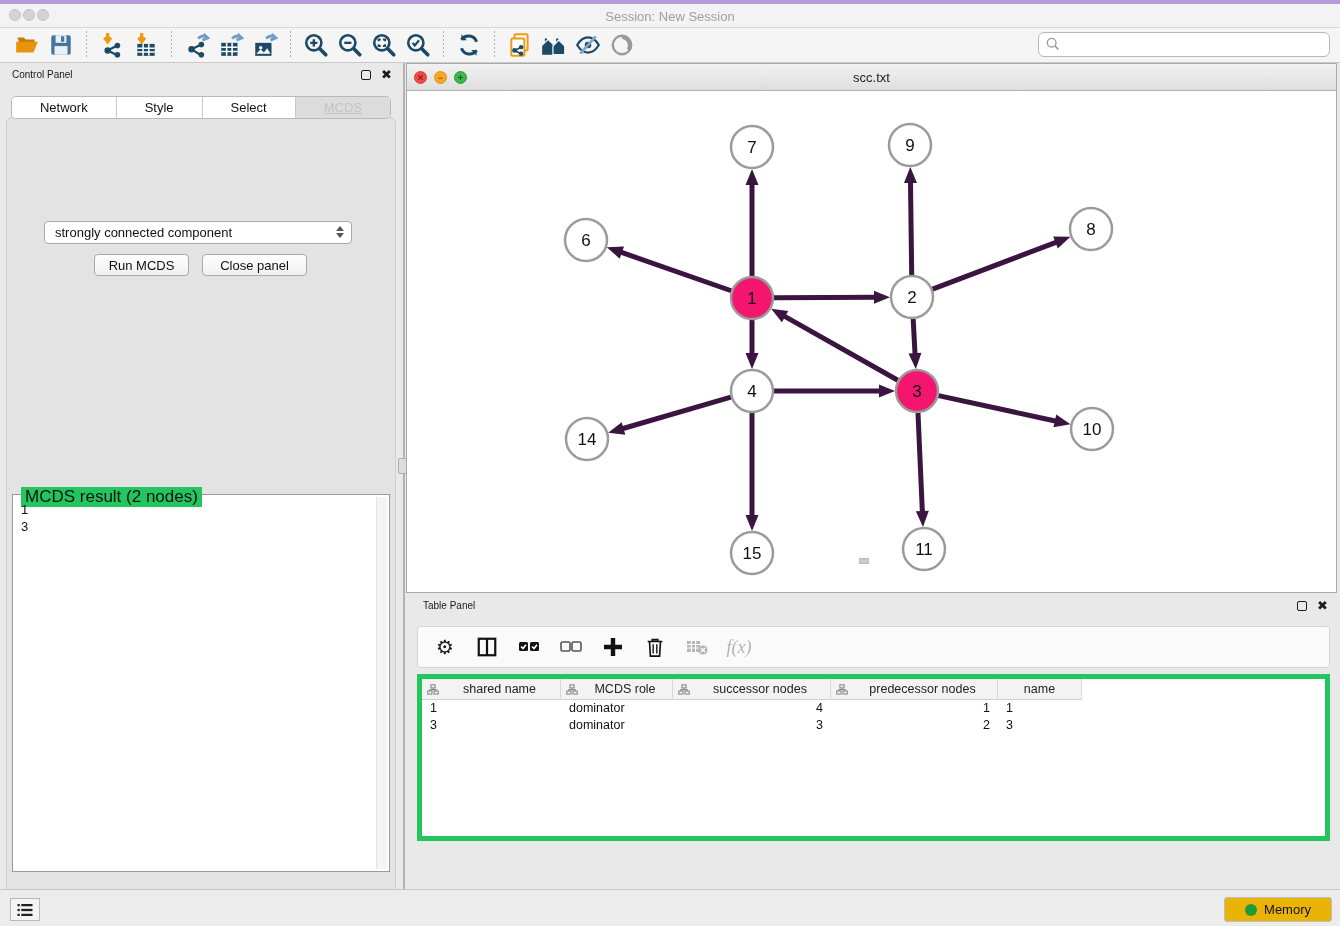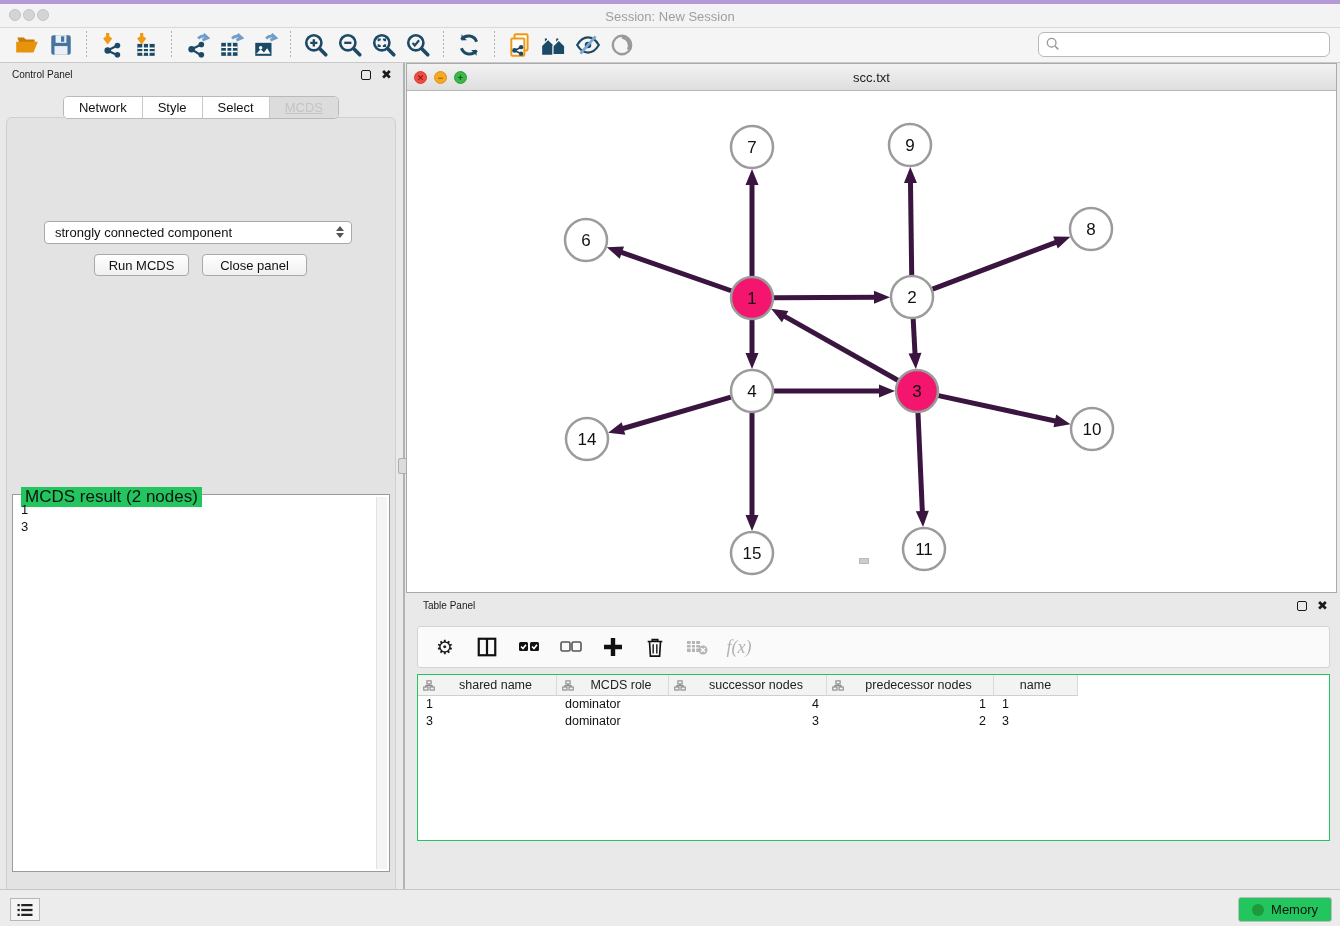--- a/index.html
+++ b/index.html
@@ -24,21 +24,21 @@
   .control-panel { left:0; top:63px; width:402px; height:826px; background:#e9e9e9; }
   .panel-head { left:0; top:0; width:100%; height:28px; }
   .panel-title { left:12px; top:6px; font-size:10px; color:#1a1a1a; }
   .panel-icons { right:10px; top:6px; display:flex; gap:10px; align-items:center; }
   .icon-maxbox { width:10px; height:10px; border:1.6px solid #1a1a1a; border-radius:2px; display:inline-block; }
   .icon-close { font-size:13px; font-weight:bold; color:#1a1a1a; line-height:12px; }
 
   .cp-box { left:6px; top:54px; width:390px; height:815px; background:#e3e3e3; border:1px solid #cfcfcf; border-radius:6px; }
   .cp-tabs { left:0; top:33px; width:100%; display:flex; justify-content:center; z-index:3; }
   .tab-group { display:flex; border:1px solid #b9b9b9; border-radius:5px; overflow:hidden; background:#fff; }
-  .tab { padding:3px 15px; font-size:13px; color:#111; background:#fff; border-left:1px solid #c9c9c9; }
+  .tab { padding:3px 28px; font-size:13px; color:#111; background:#fff; border-left:1px solid #c9c9c9; }
   .tab:first-child { border-left:none; }
   .tab.active { background:#dcdcdc; color:#c4c4c4;text-decoration:underline; }
 
   .crit-label { left:0; top:137px; width:100%; text-align:center; font-size:13px; color:#111; }
   .crit-select { left:44px; top:158px; width:308px; height:23px; background:#fff; border:1px solid #a9a9a9; border-radius:4px; font-size:13px; color:#111; display:flex; align-items:center; padding:0 24px 0 10px; }
   .stepper { position:absolute; right:7px; top:4px; display:flex; flex-direction:column; gap:2px; }
   .stepper i { width:0; height:0; border-left:4px solid transparent; border-right:4px solid transparent; display:block; }
   .stepper .up { border-bottom:5px solid #555; }
   .stepper .dn { border-top:5px solid #555; }
   .cp-btn { height:22px; background:linear-gradient(#ffffff,#f0f0f0); border:1px solid #a9a9a9; border-radius:4px; font-size:13px; color:#111; display:flex; align-items:center; justify-content:center; }
@@ -64,33 +64,33 @@
   .tl-green { left:47px; background:#3db549; border:1px solid #2f9e3b; color:#115c1a; }
   .net-canvas { left:0; top:27px; width:929px; height:501px; background:#fff; }
   .canvas-thumb { left:452px; top:494px; width:10px; height:6px; background:#cccccc; border:1px solid #bbbbbb; }
 
   
   .table-panel { left:406px; top:595px; width:934px; height:293px; background:#e9e9e9; }
   .tp-toolbar { left:11px; top:31px; width:913px; height:42px; background:#fafafa; border:1px solid #d4d4d4; border-radius:3px; display:flex; align-items:center; gap:16px; padding-left:14px; }
   .tp-ico { width:26px; height:26px; display:flex; align-items:center; justify-content:center; }
   .gear-glyph { font-size:20px; color:#1a1a1a; line-height:22px; }
   .fx { font-family:"Liberation Serif","DejaVu Serif",serif; font-style:italic; font-size:18px; color:#b3b3b3; }
-  .tp-table { left:11px; top:79px; width:913px; height:167px; background:#fff; border:1px solid #22c55e; }
+  .tp-table { left:11px; top:79px; width:913px; height:167px; background:#fff; border:5px solid #22c55e; }
   .t-header { display:flex; height:21px; }
   .th { background:#f3f3f3; border-right:1px solid #d9d9d9; border-bottom:1px solid #cfcfcf; font-size:12.5px; color:#222; display:flex; align-items:center; }
   .th .lbl { flex:1; text-align:center; }
   .th .tree { margin-left:5px; }
   .t-row { display:flex; height:17px; font-size:12.5px; color:#111; }
   .td { padding:0 8px; line-height:17px; overflow:hidden; white-space:nowrap; }
   .tp-tabs { left:0; top:268px; width:100%; display:flex; justify-content:center; }
 
   
   .statusbar { left:0; top:889px; width:1340px; height:37px; background:#ececec; border-top:1px solid #c6c6c6; }
   .list-btn { left:10px; top:8px; width:30px; height:23px; background:#f4f4f4; border:1px solid #b8b8b8; display:flex; align-items:center; justify-content:center; }
-  .memory-btn { right:8px; top:7px; height:25px; background:#22c55e; border:1px solid #bdbdbd; border-radius:3px; display:flex; align-items:center; gap:7px; padding:0 13px; font-size:13px; color:#111; }
+  .memory-btn { right:8px; top:7px; height:25px; background:#eab308; border:1px solid #bdbdbd; border-radius:3px; display:flex; align-items:center; gap:7px; padding:0 20px; font-size:13px; color:#111; }
   .memory-dot { width:12px; height:12px; border-radius:50%; background:#1f9939; }
 </style>
 </head>
 <body>
 
 <div class="abs top-strip"></div>
 <div class="abs titlebar">
   <div class="abs traffic-dot" style="left:9px"></div>
   <div class="abs traffic-dot" style="left:23px"></div>
   <div class="abs traffic-dot" style="left:37px"></div>

